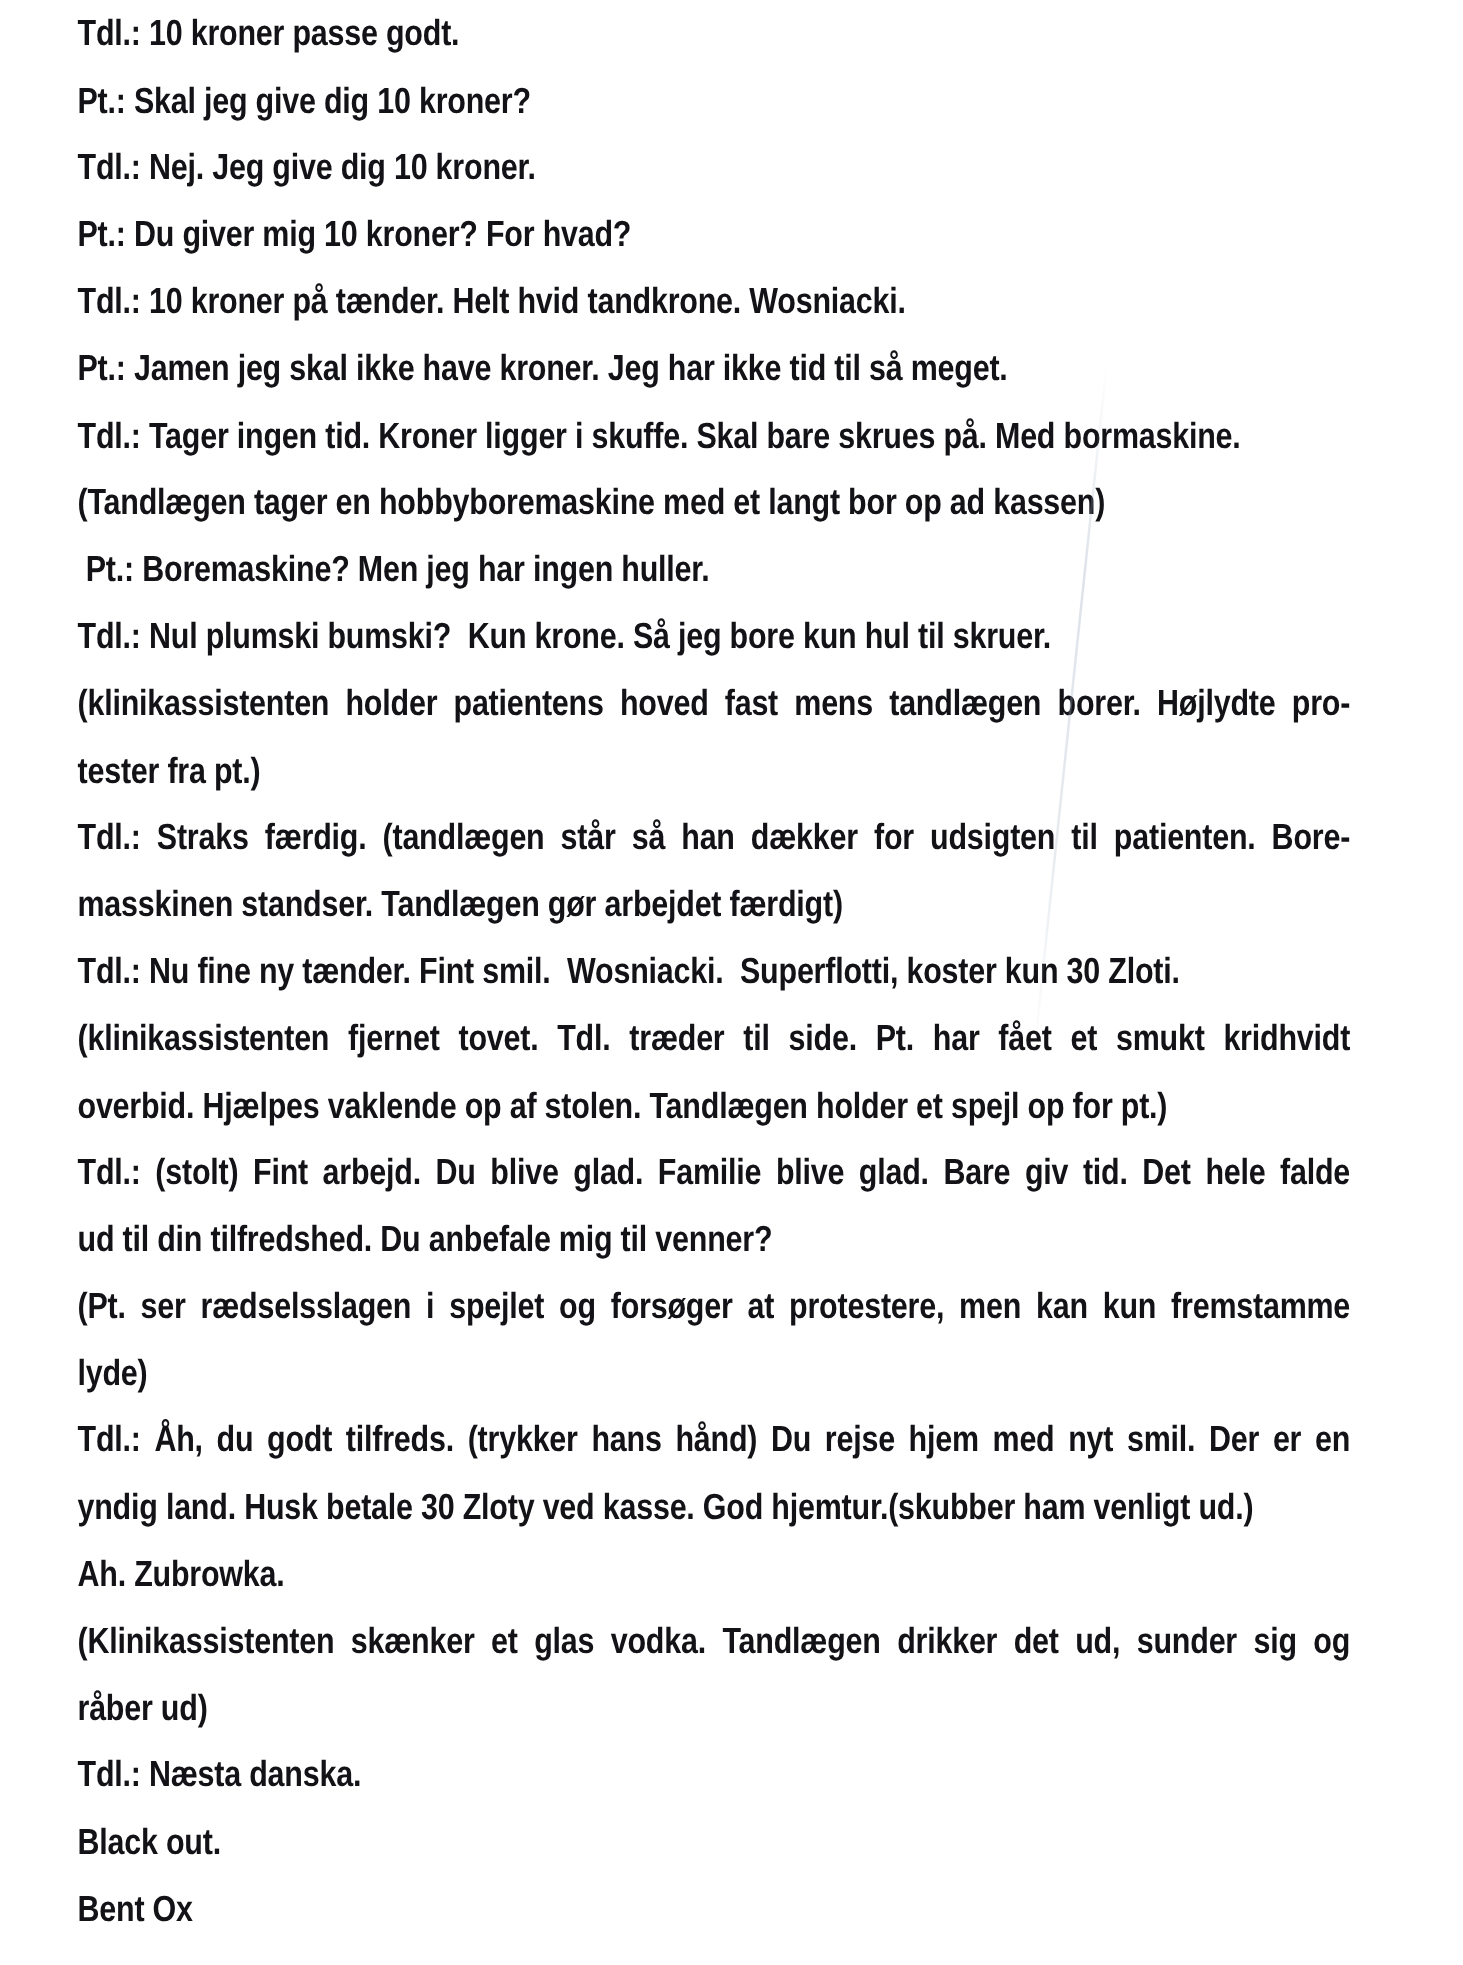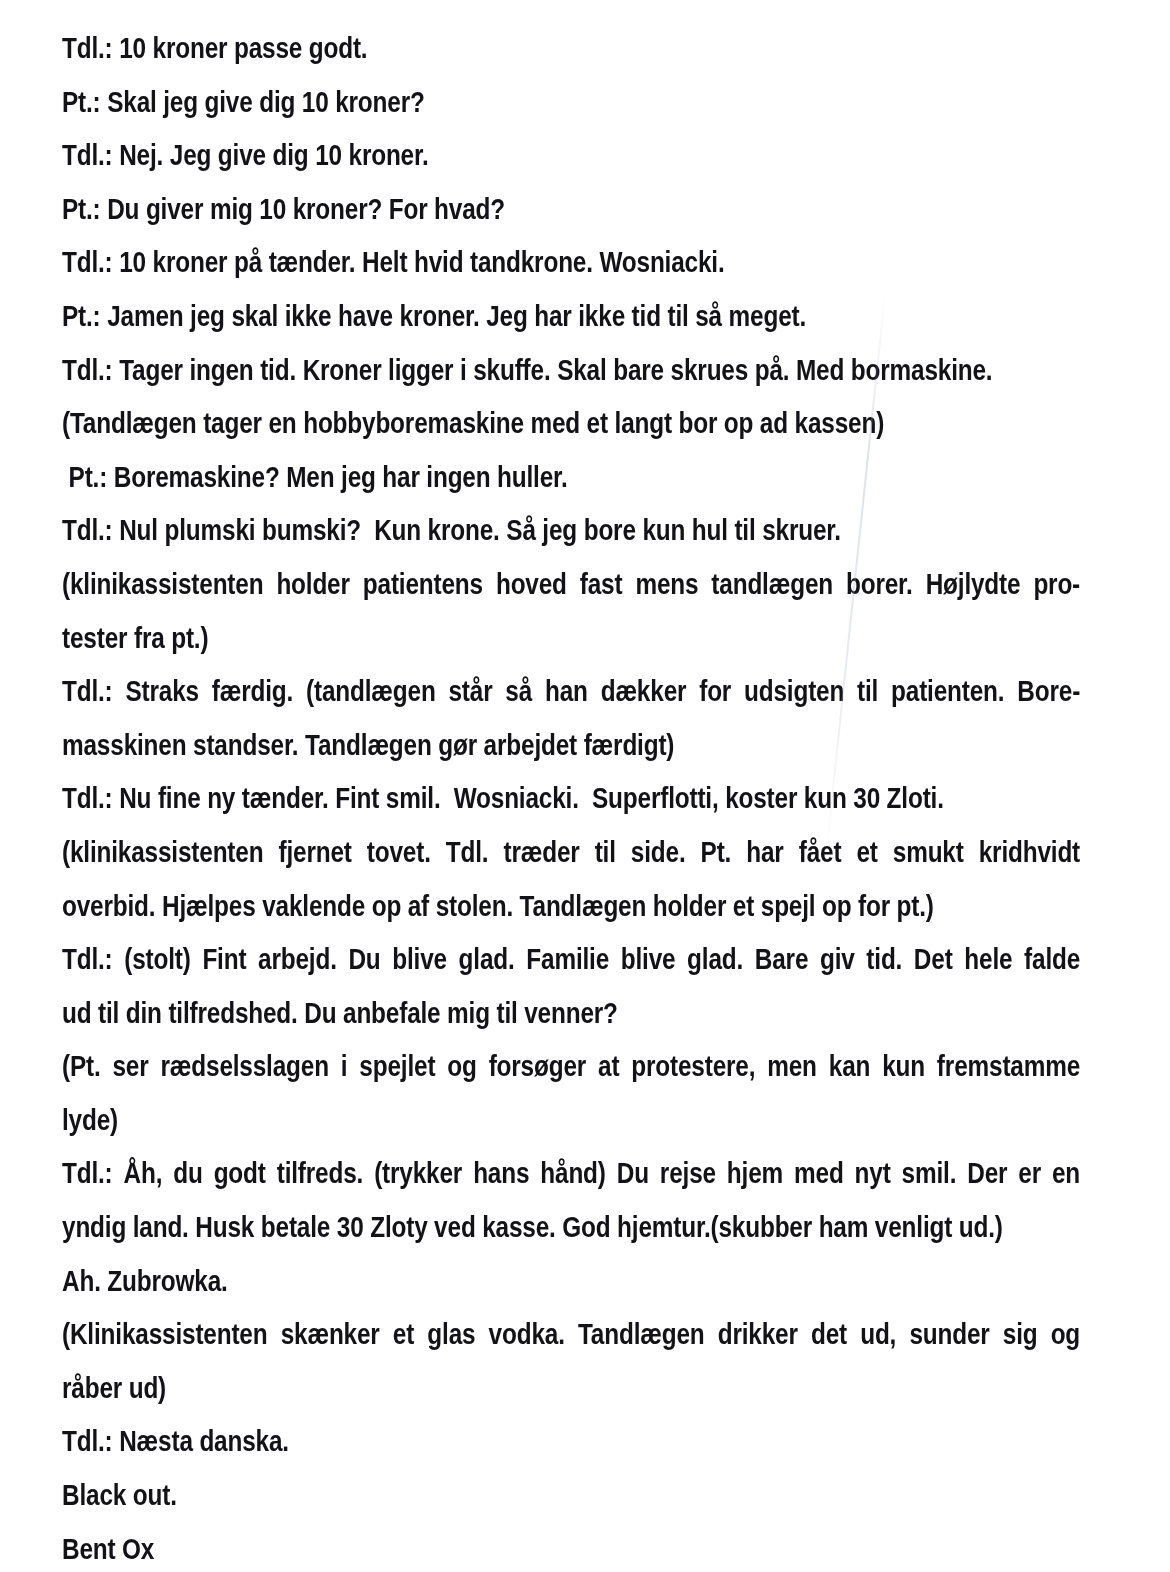--- a/index.html
+++ b/index.html
@@ -13,21 +13,21 @@
     overflow: hidden;
     position: relative;
     font-family: "Liberation Sans", sans-serif;
   }
   .page {
     position: absolute;
     top: 0;
     left: 0;
     width: 1170px;
     height: 1572px;
-    padding-top: 22px;
+    padding-top: 1px;
     padding-left: 62px;
     box-sizing: border-box;
     background: #ffffff;
   }
   .line {
     height: 53.6px;
     line-height: 53.6px;
     font-size: 29px;
     font-weight: 700;
     color: #121217;

